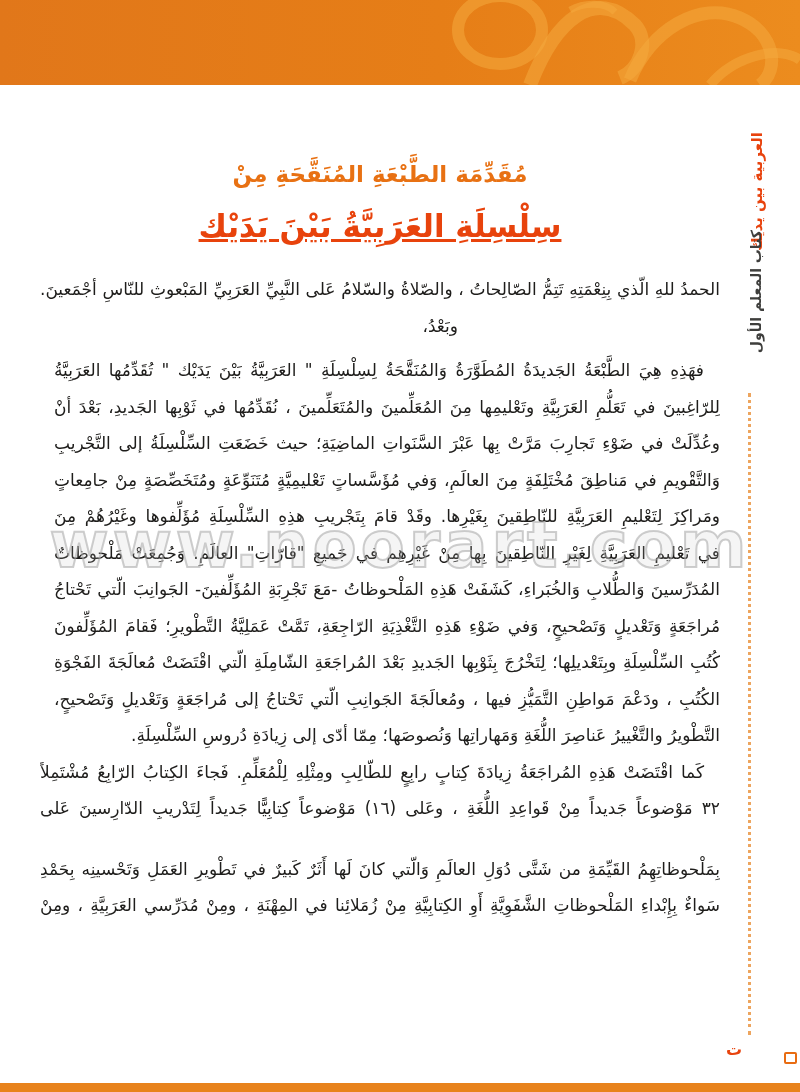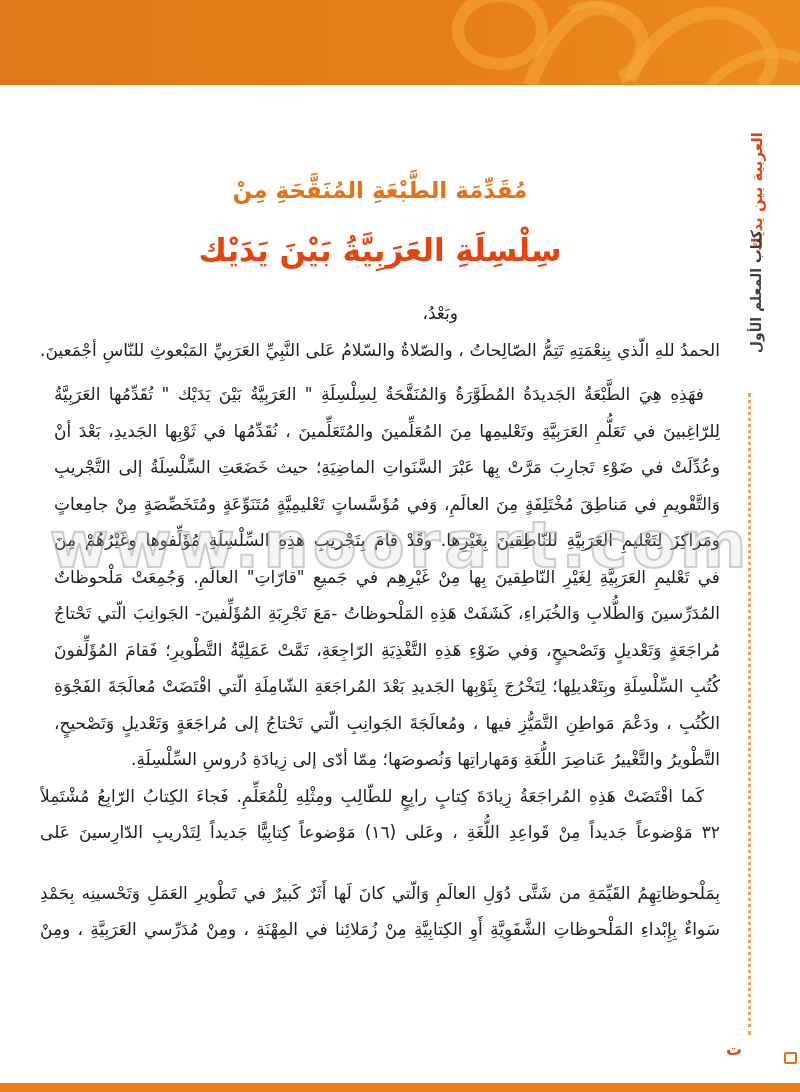--- a/index.html
+++ b/index.html
@@ -20,24 +20,24 @@
     transform:rotate(-90deg);transform-origin:top right;
     letter-spacing:0.5px;
   }
   .vtext.series{top:132px;right:52px;color:#e8430e;font-size:15px;}
   .vtext.book{top:230px;right:52px;color:#3e3e3c;font-size:14px;}
   .dotted{
     position:absolute;top:393px;right:49px;height:642px;width:0;
     border-left:3px dotted #eda55e;
   }
   
-  .content{position:absolute;left:40px;top:101px;width:680px;direction:rtl;}
+  .content{position:absolute;left:40px;top:85px;width:680px;direction:rtl;}
   .title{text-align:center;margin-top:72px;}
   .t1{color:#e87113;font-size:23px;font-weight:bold;line-height:34px;}
-  .t2{color:#e8430c;font-size:31px;font-weight:bold;line-height:46px;margin-top:20px;}
+  .t2{color:#e8430c;font-size:31px;font-weight:bold;line-height:46px;margin-top:12px;text-decoration:underline;}
   .para{color:#1e1d1b;font-size:17px;line-height:36.5px;}
   .para-0{margin-top:22px;}
   .para-1{margin-top:8px;margin-left:14px;}
   .para-2{margin-top:0;}
   .para-3{margin-top:24px;}
   .line{height:36.5px;overflow:hidden;text-align:right;}
   .line.fill{text-align:justify;text-align-last:justify;}
   
   .watermark{
     position:absolute;top:508px;left:0;width:800px;text-align:center;
@@ -87,22 +87,22 @@
     <div class="dotted"></div>
   </aside>
 
   <main class="content">
     <div class="title">
       <div class="t1">مُقَدِّمَة الطَّبْعَةِ المُنَقَّحَةِ مِنْ</div>
       <div class="t2">سِلْسِلَةِ العَرَبِيَّةُ بَيْنَ يَدَيْك</div>
     </div>
     <div id="paras">
         <div class="para para-0">
+          <div class="line fill">الحمدُ للهِ الّذي بِنِعْمَتِهِ تَتِمُّ الصّالِحاتُ ، والصّلاةُ والسّلامُ عَلى النَّبِيِّ العَرَبِيِّ المَبْعوثِ للنّاسِ أجْمَعينَ.</div>
           <div class="line" style="padding-right: 262px;">وبَعْدُ،</div>
-          <div class="line fill">الحمدُ للهِ الّذي بِنِعْمَتِهِ تَتِمُّ الصّالِحاتُ ، والصّلاةُ والسّلامُ عَلى النَّبِيِّ العَرَبِيِّ المَبْعوثِ للنّاسِ أجْمَعينَ.</div>
         </div>
         <div class="para para-1">
           <div class="line fill" style="padding-right: 16px;">فهَذِهِ هِيَ الطَّبْعَةُ الجَديدَةُ المُطَوَّرَةُ وَالمُنَقَّحَةُ لِسِلْسِلَةِ " العَرَبِيَّةُ بَيْنَ يَدَيْك " تُقَدِّمُها العَرَبِيَّةُ لِلْجَميعِ</div>
           <div class="line fill">لِلرّاغِبينَ في تَعَلُّمِ العَرَبِيَّةِ وتَعْليمِها مِنَ المُعَلِّمينَ والمُتَعَلِّمينَ ، نُقَدِّمُها في ثَوْبِها الجَديدِ، بَعْدَ أنْ نُقِّحَتْ</div>
           <div class="line fill">وعُدِّلَتْ في ضَوْءِ تَجارِبَ مَرَّتْ بِها عَبْرَ السَّنَواتِ الماضِيَةِ؛ حيث خَضَعَتِ السِّلْسِلَةُ إلى التَّجْريبِ وَالاخْتِبارِ</div>
           <div class="line fill">وَالتَّقْويمِ في مَناطِقَ مُخْتَلِفَةٍ مِنَ العالَمِ، وَفي مُؤَسَّساتٍ تَعْليمِيَّةٍ مُتَنَوِّعَةٍ ومُتَخَصِّصَةٍ مِنْ جامِعاتٍ ومَعاهِدَ</div>
           <div class="line fill">ومَراكِزَ لِتَعْليمِ العَرَبِيَّةِ للنّاطِقينَ بِغَيْرِها. وقَدْ قامَ بِتَجْريبِ هذِهِ السِّلْسِلَةِ مُؤَلِّفوها وغَيْرُهُمْ مِنَ المُتَخَصِّصينَ</div>
           <div class="line fill">في تَعْليمِ العَرَبِيَّةِ لِغَيْرِ النّاطِقينَ بِها مِنْ غَيْرِهِم في جَميعِ "قارّاتِ" العالَمِ. وَجُمِعَتْ مَلْحوظاتٌ عَديدَةٌ أُخِذَتْ مِنَ</div>
           <div class="line fill">المُدَرِّسينَ وَالطُّلابِ وَالخُبَراءِ، كَشَفَتْ هَذِهِ المَلْحوظاتُ -مَعَ تَجْرِبَةِ المُؤَلِّفينَ- الجَوانِبَ الّتي تَحْتاجُ إلى</div>
           <div class="line fill">مُراجَعَةٍ وَتَعْديلٍ وَتَصْحيحٍ، وَفي ضَوْءِ هَذِهِ التَّغْذِيَةِ الرّاجِعَةِ، تَمَّتْ عَمَلِيَّةُ التَّطْويرِ؛ فَقامَ المُؤَلِّفونَ بِتَنْقيحِ</div>

